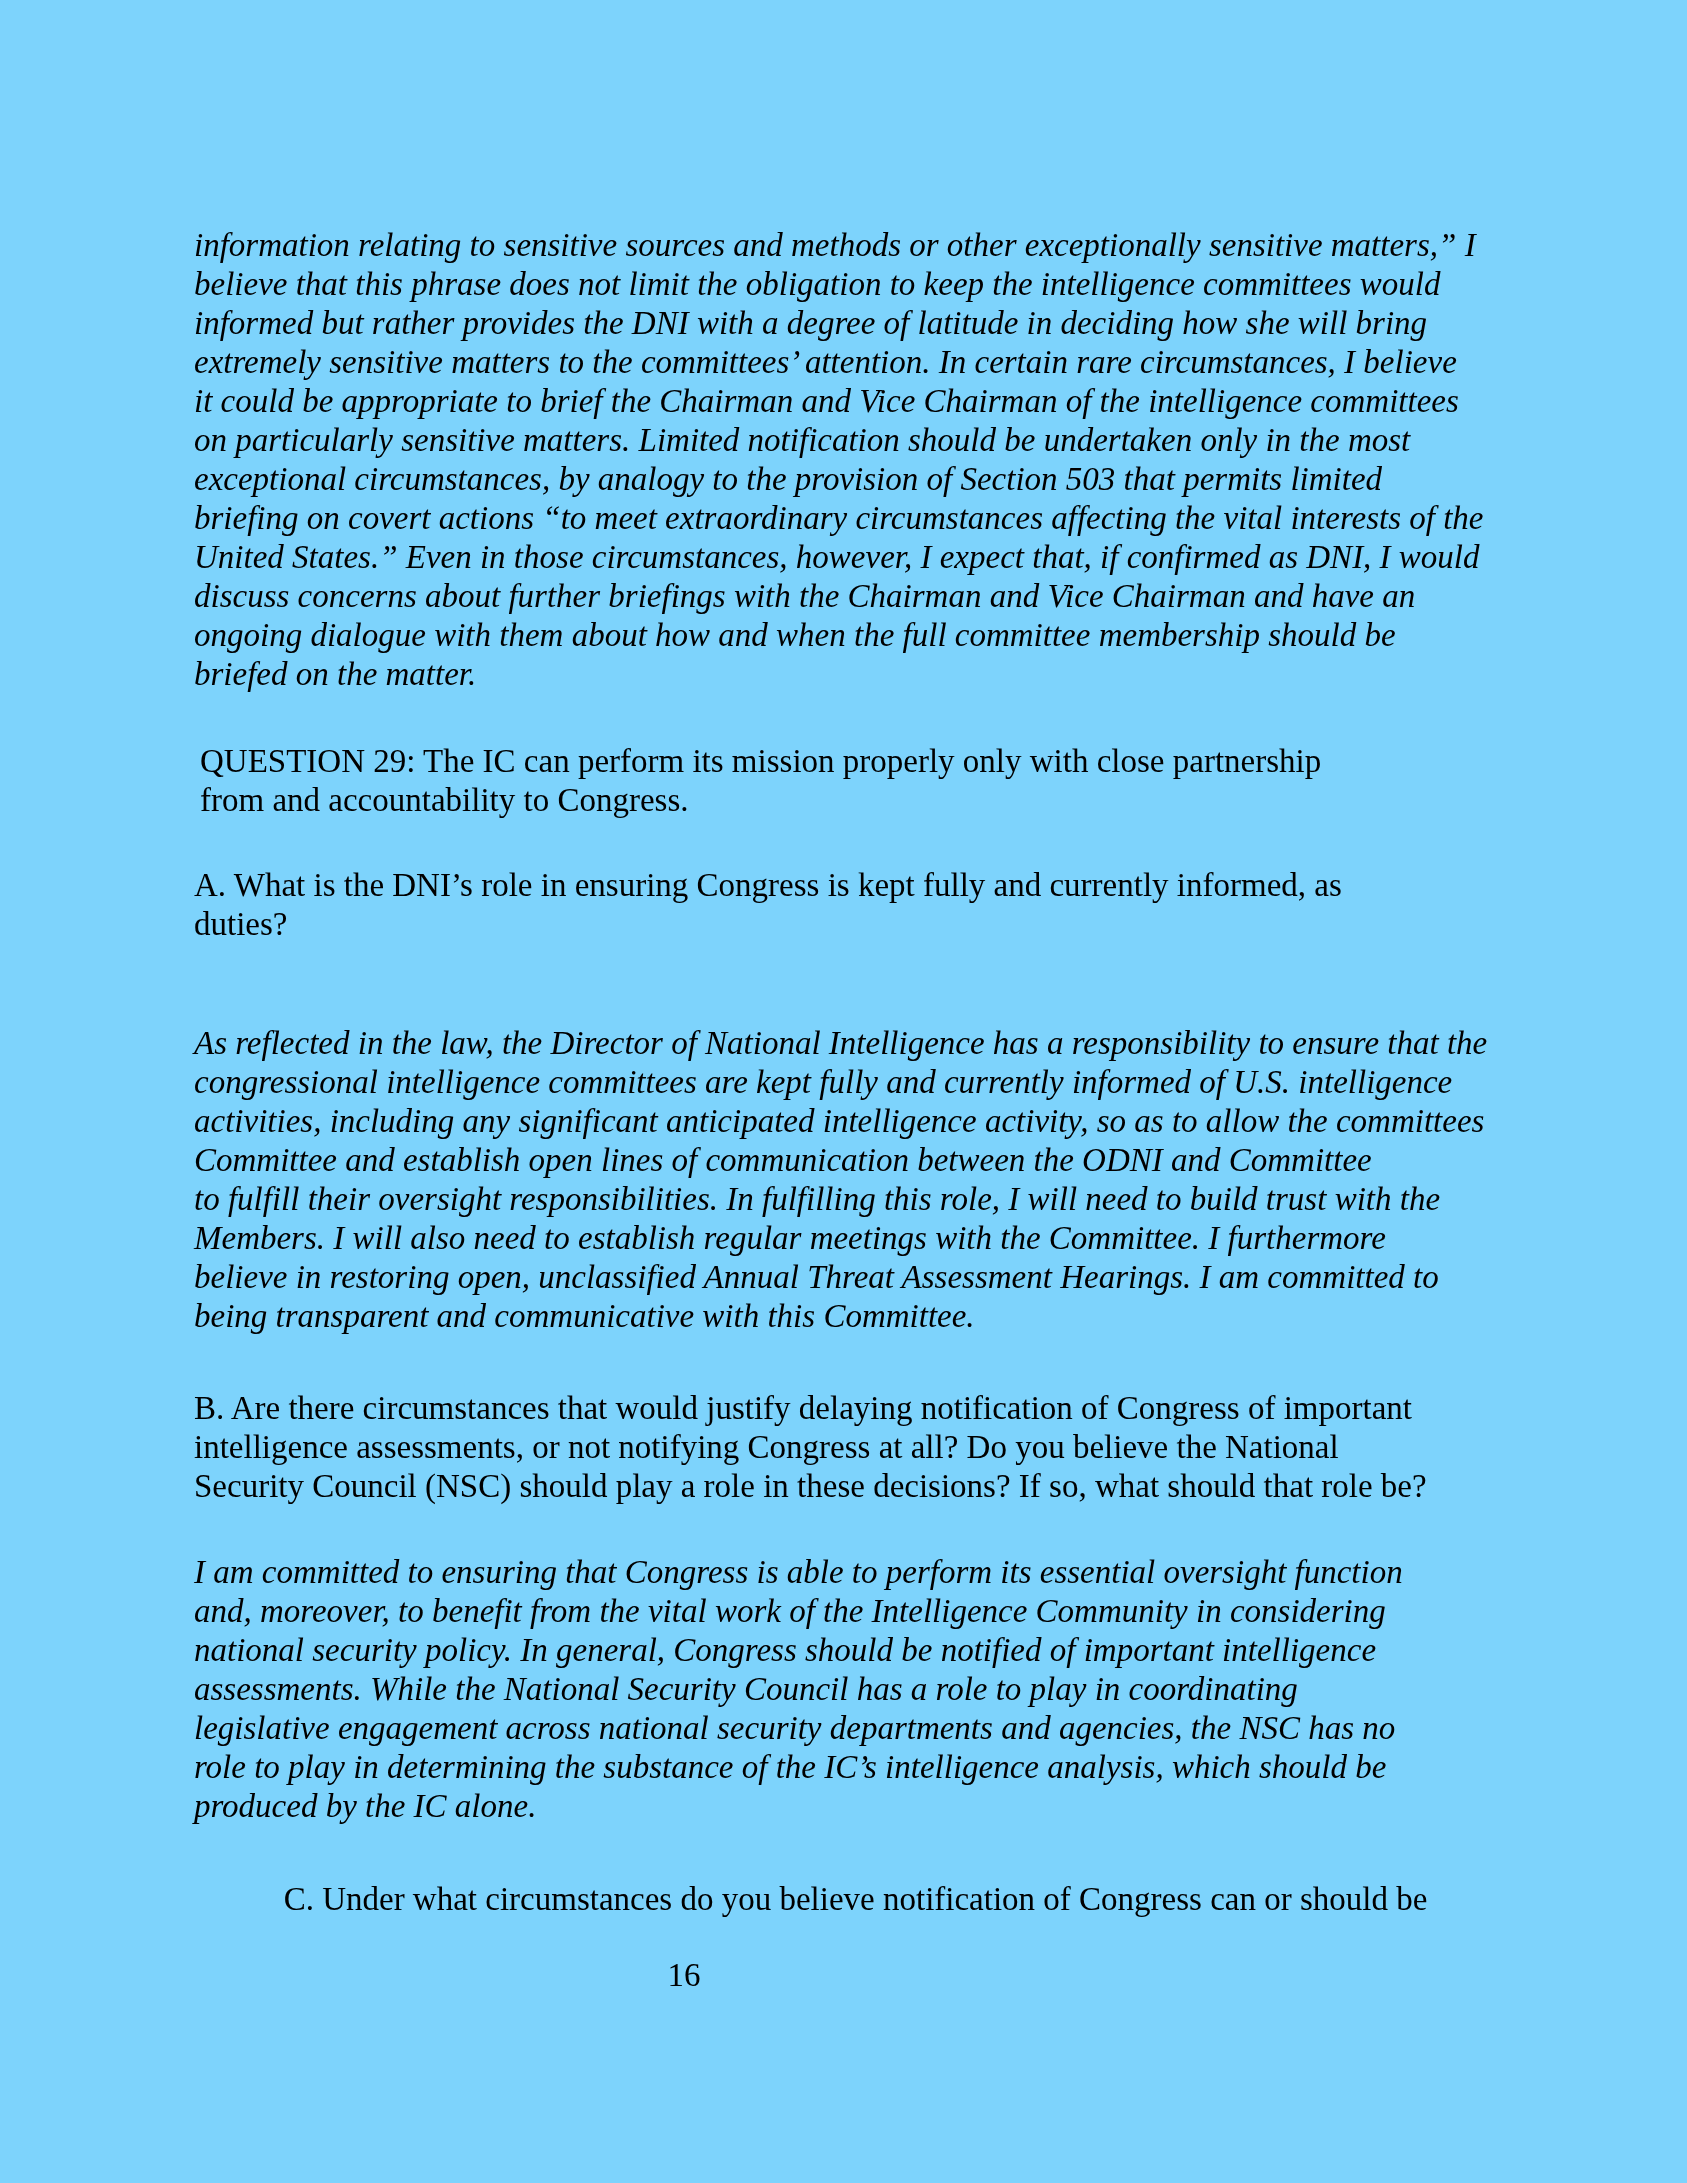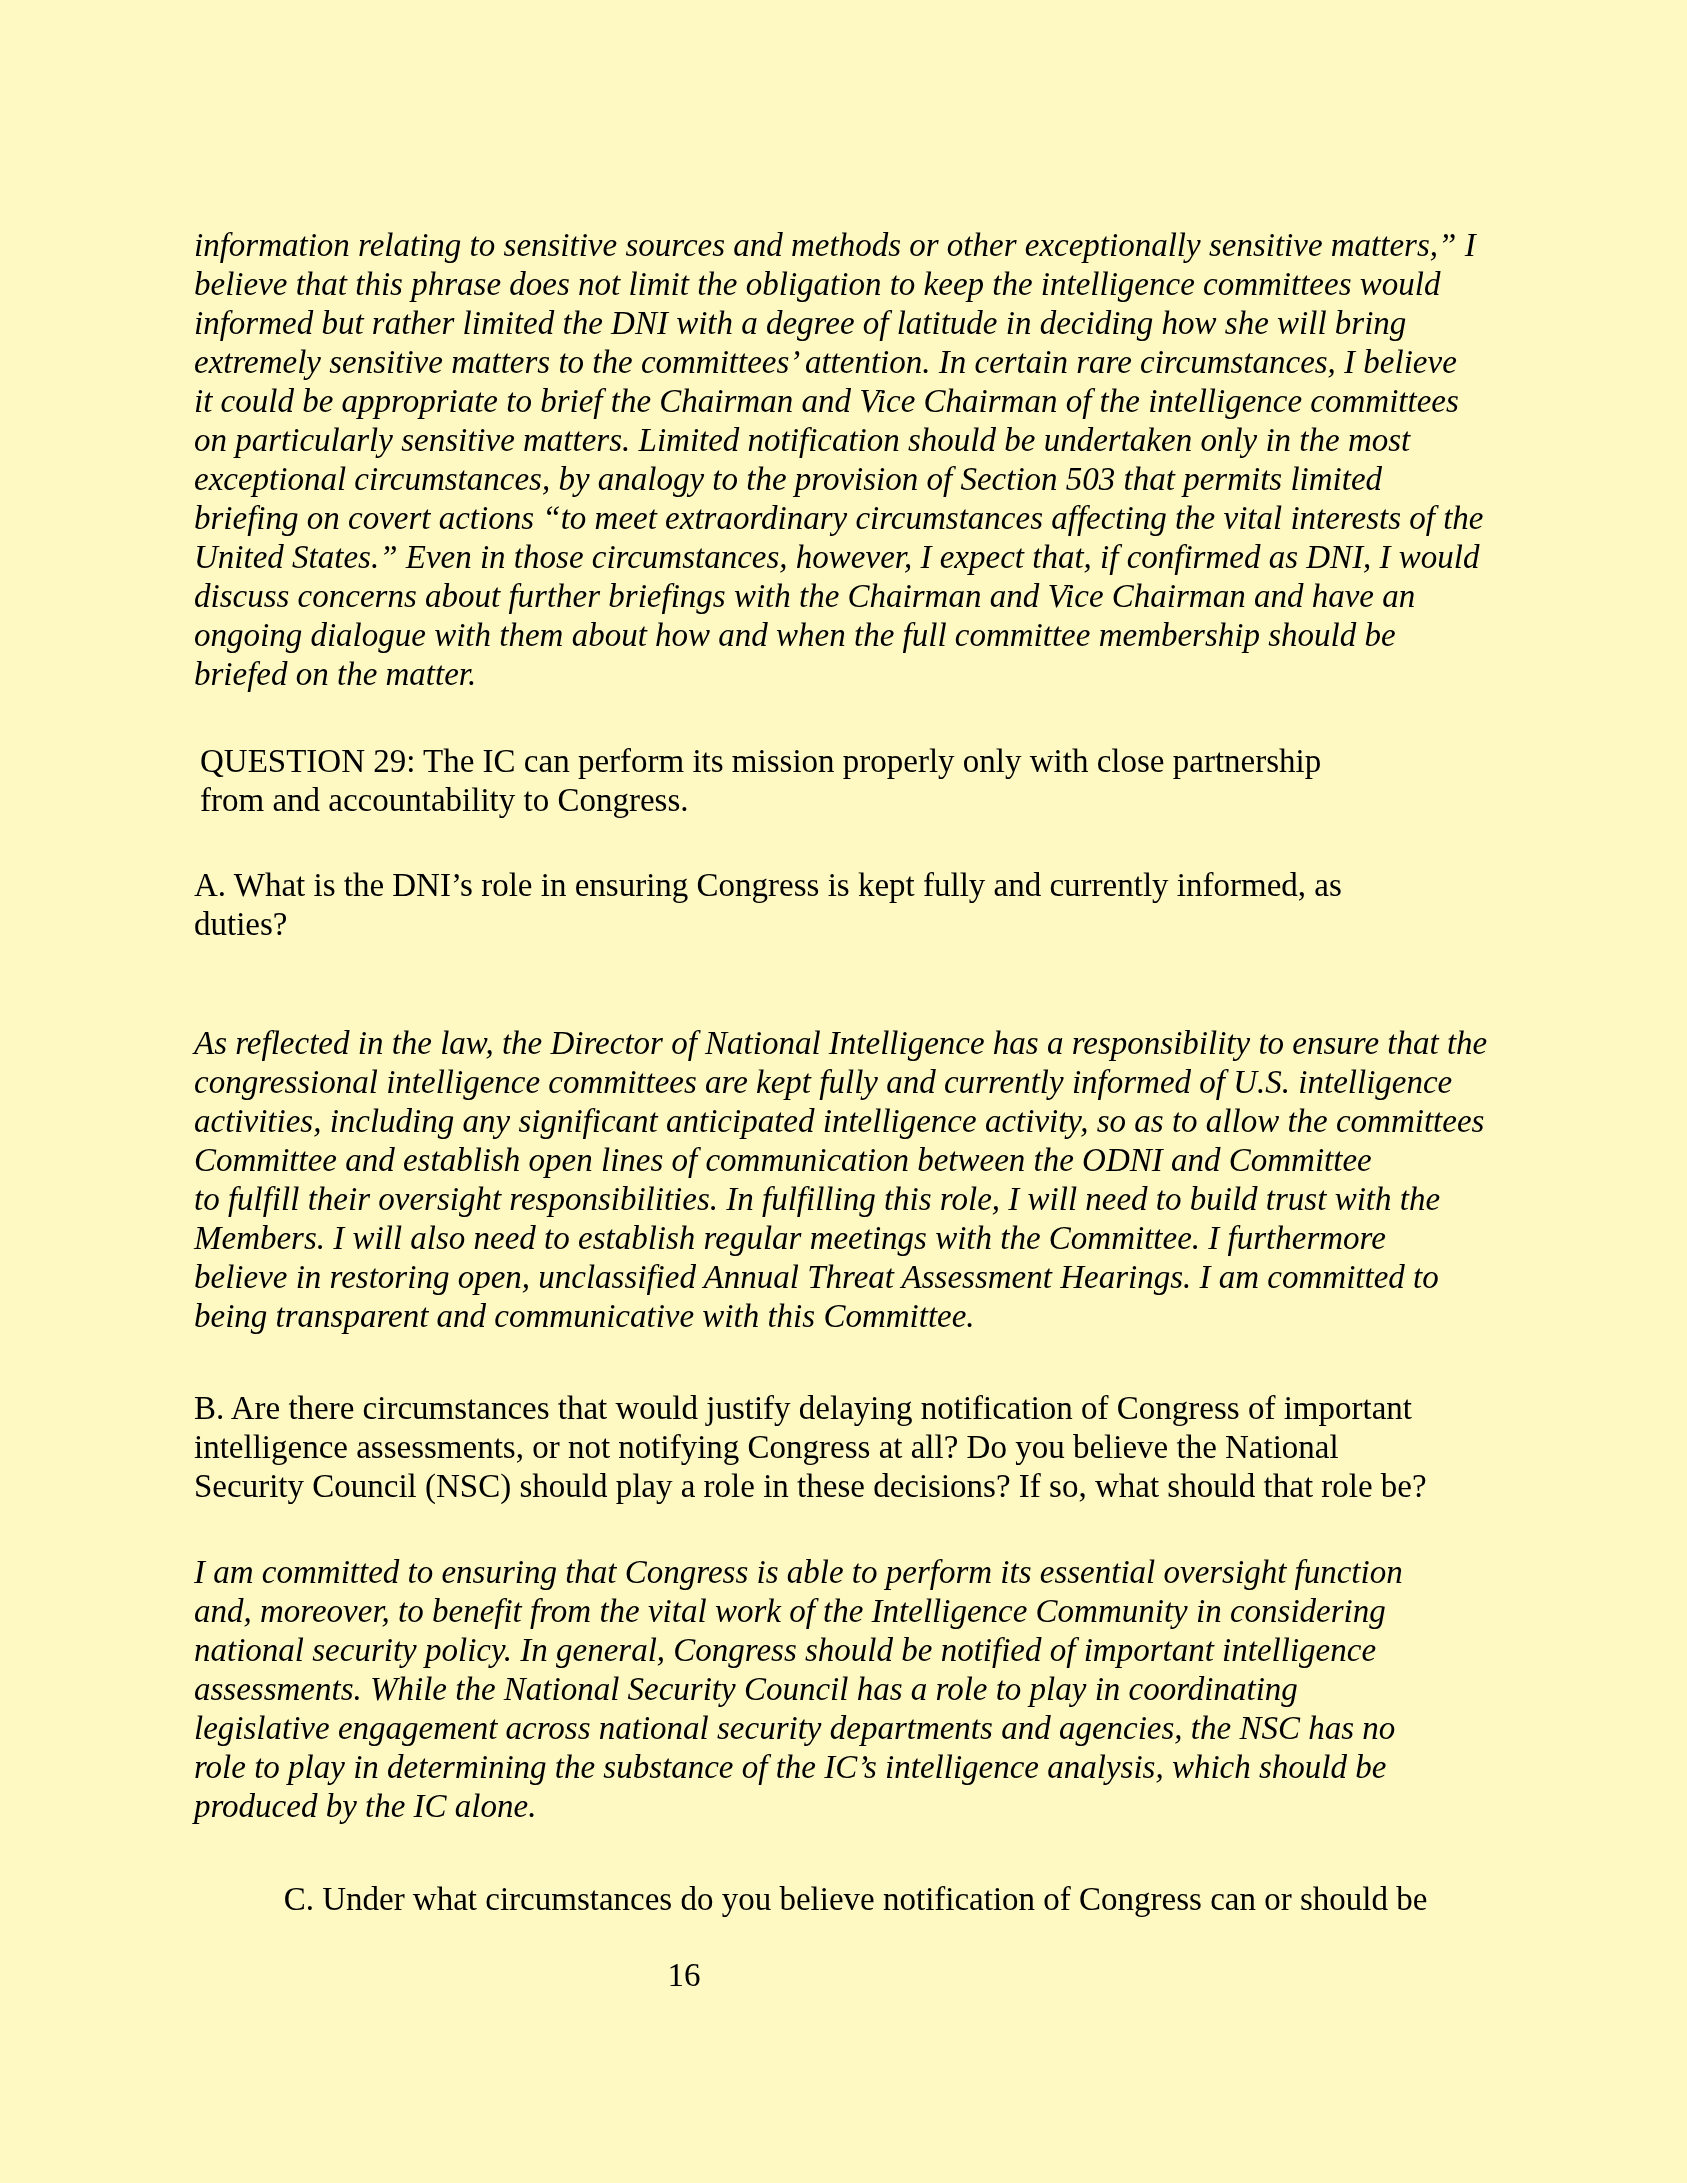--- a/index.html
+++ b/index.html
@@ -13,21 +13,21 @@
     position: relative;
     overflow: hidden;
     font-family: "Liberation Serif", "DejaVu Serif", serif;
     color: #000000;
   }
   .page {
     position: absolute;
     left: 0; top: 0;
     width: 1687px;
     height: 2183px;
-    background: #fef9c3;
+    background: #7dd3fc;
   }
   .block {
     position: absolute;
     left: 194px;
     width: 1323px;
     font-size: 33px;
     line-height: 39px;
     margin: 0;
   }
   .line {
@@ -55,21 +55,21 @@
   }
 </style>
 </head>
 <body>
 
 <div class="page">
 
   <div class="block italic" id="para-top">
     <span class="line">information relating to sensitive sources and methods or other exceptionally sensitive matters,” I</span>
     <span class="line">believe that this phrase does not limit the obligation to keep the intelligence committees would</span>
-    <span class="line">informed but rather limited the DNI with a degree of latitude in deciding how she will bring</span>
+    <span class="line">informed but rather provides the DNI with a degree of latitude in deciding how she will bring</span>
     <span class="line">extremely sensitive matters to the committees’ attention.  In certain rare circumstances, I believe</span>
     <span class="line">it could be appropriate to brief the Chairman and Vice Chairman of the intelligence committees</span>
     <span class="line">on particularly sensitive matters.  Limited notification should be undertaken only in the most</span>
     <span class="line">exceptional circumstances, by analogy to the provision of Section 503 that permits limited</span>
     <span class="line">briefing on covert actions “to meet extraordinary circumstances affecting the vital interests of the</span>
     <span class="line">United States.”  Even in those circumstances, however, I expect that, if confirmed as DNI, I would</span>
     <span class="line">discuss concerns about further briefings with the Chairman and Vice Chairman and have an</span>
     <span class="line">ongoing dialogue with them about how and when the full committee membership should be</span>
     <span class="line">briefed on the matter.</span>
   </div>

